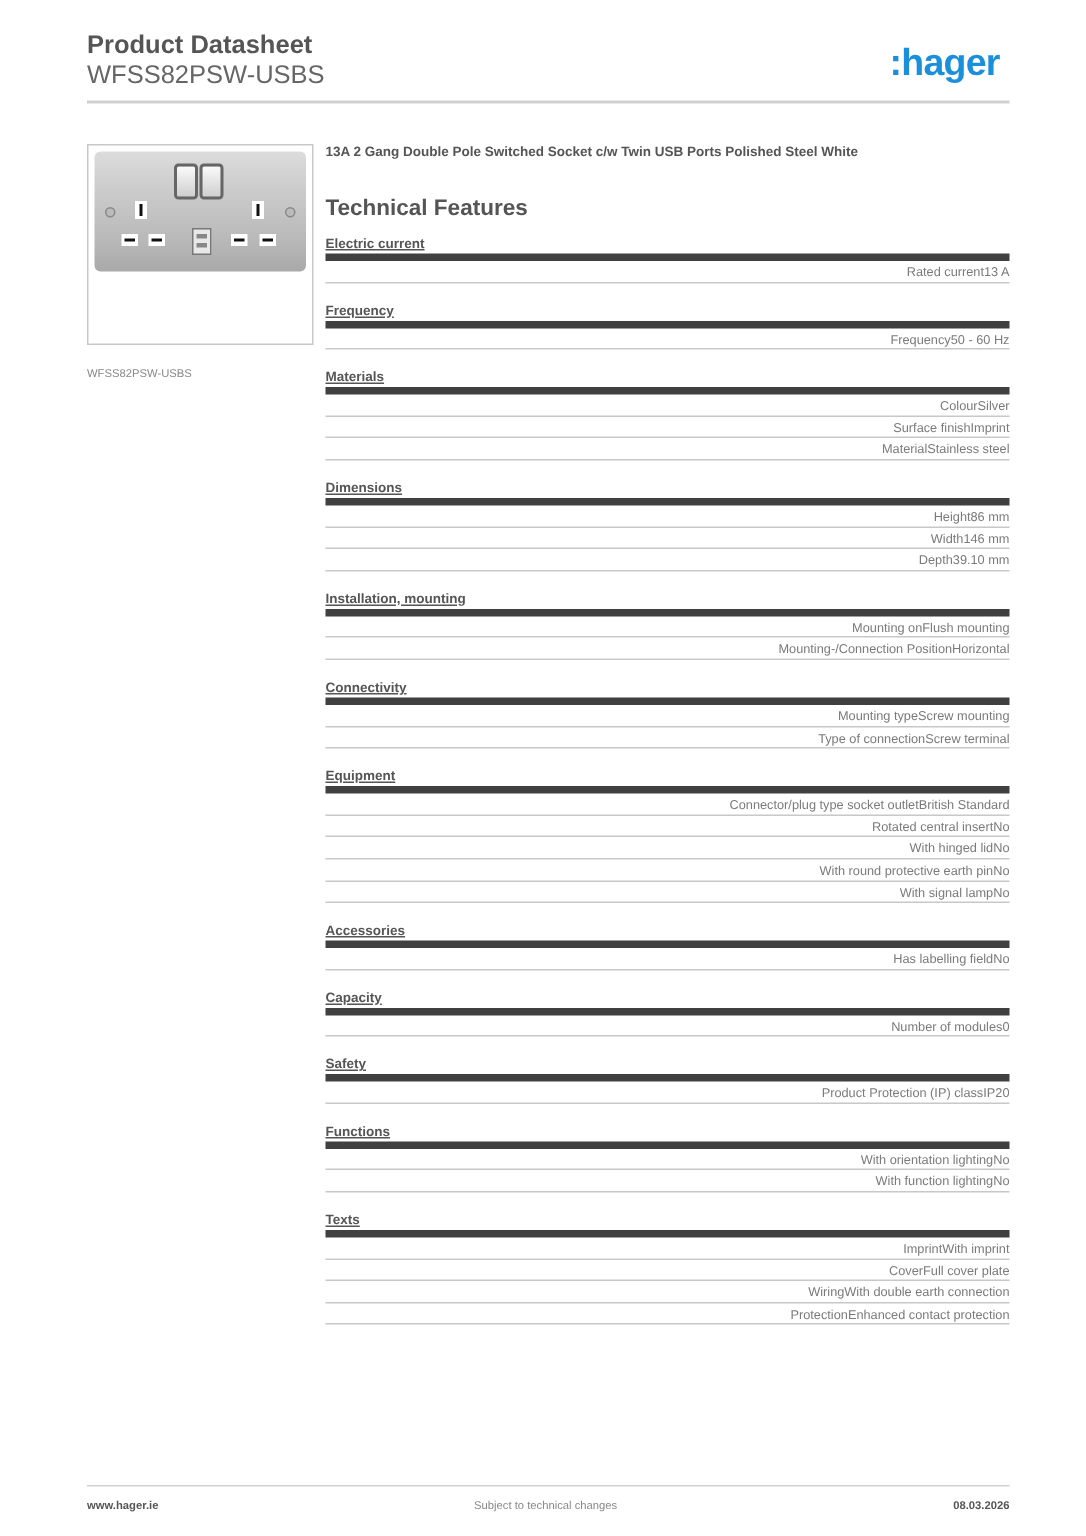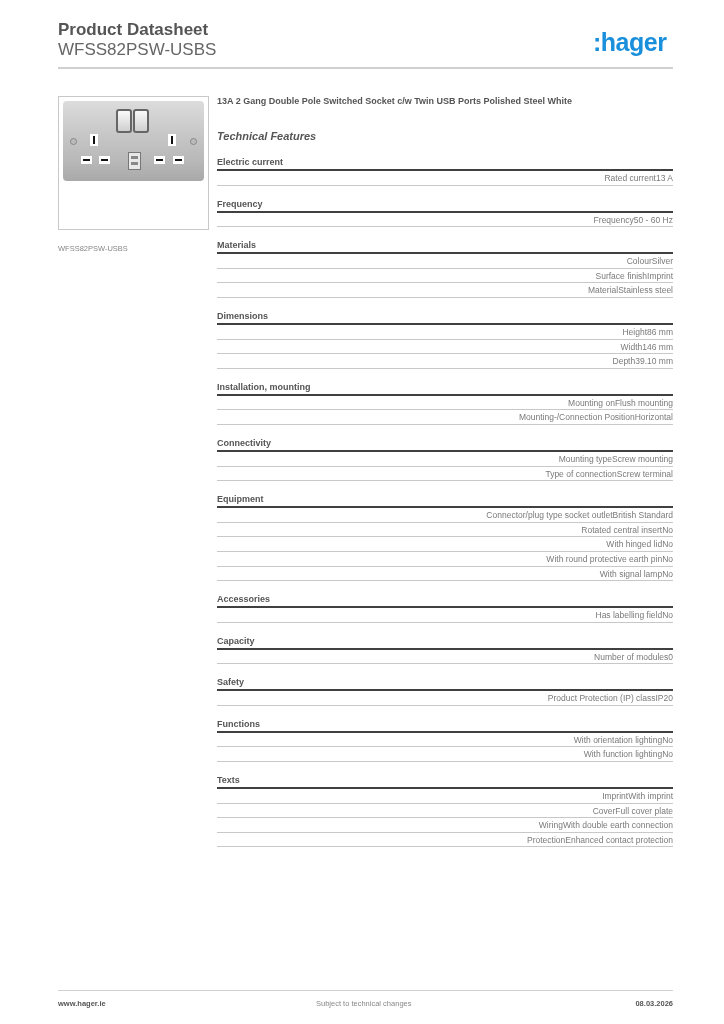--- a/index.html
+++ b/index.html
@@ -23,23 +23,23 @@
   .pin-v::after { content:""; position:absolute; left:3px; top:2px; width:2px; height:8px; background:#111; }
   .pin-h { position: absolute; width: 11px; height: 8px; background: #fff; }
   .pin-h::after { content:""; position:absolute; left:2px; top:3px; width:7px; height:2px; background:#111; }
   .usb { position: absolute; left: 65px; top: 51px; width: 11px; height: 16px; border: 1px solid #777; background: #e8e8e8; }
   .usb::before, .usb::after { content:""; position:absolute; left:2px; width:7px; height:3px; background:#888; }
   .usb::before { top: 3px; } .usb::after { top: 9px; }
   .img-caption { position: absolute; left: 58px; top: 244px; font-size: 7.5px; color: #888; }
 
   .content { position: absolute; left: 217px; top: 96px; width: 456px; }
   .product-title { font-size: 9px; font-weight: bold; color: #555; height: 14px; }
-  .tech-heading { font-size: 11px; font-weight: bold; color: #555; margin-top: 20px; height: 14px; font-style: italic; }
+  .tech-heading { font-size: 15px; font-weight: bold; color: #555; margin-top: 20px; height: 14px; }
   .group { margin-top: 12px; }
-  .group-title { font-size: 9px; font-weight: bold; color: #555; height: 12px; line-height: 12px; border-bottom: 2px solid #404040; padding-bottom: 1px; }
+  .group-title { font-size: 9px; font-weight: bold; color: #555; height: 12px; line-height: 12px; border-bottom: 5px solid #404040; padding-bottom: 1px; text-decoration: underline; }
   .row { display: flex; justify-content: flex-end; font-size: 8.5px; color: #7a7a7a; height: 13.6px; line-height: 14px; border-bottom: 1px solid #c8c8c8; }
   .row .val { text-align: right; }
 
   .footer-rule { position: absolute; left: 58px; top: 990px; width: 615px; height: 1px; background: #d0d0d0; }
   .footer-left { position: absolute; left: 58px; top: 999px; font-size: 7.5px; font-weight: bold; color: #555; }
   .footer-center { position: absolute; left: 316px; top: 999px; font-size: 7.5px; color: #888; }
   .footer-right { position: absolute; right: 51px; top: 999px; font-size: 7.5px; font-weight: bold; color: #555; }
 </style>
 </head>
 <body>

